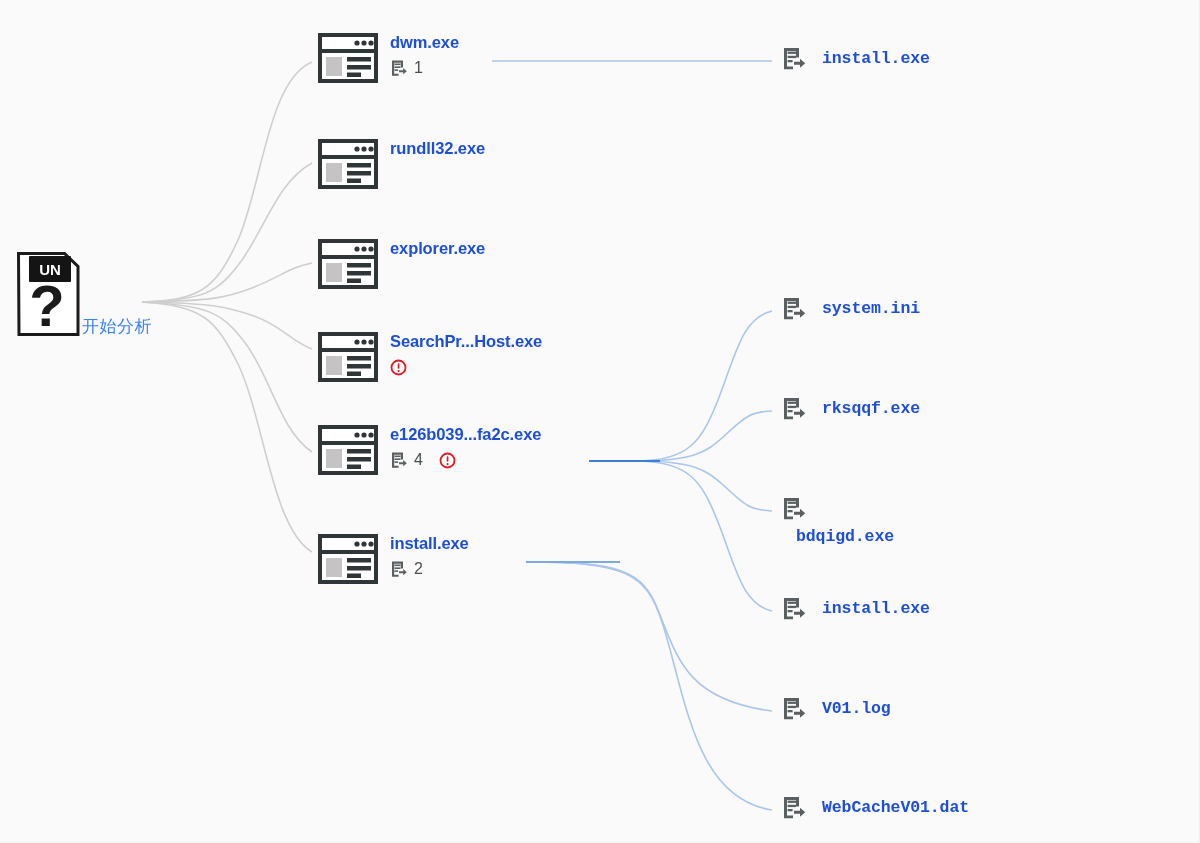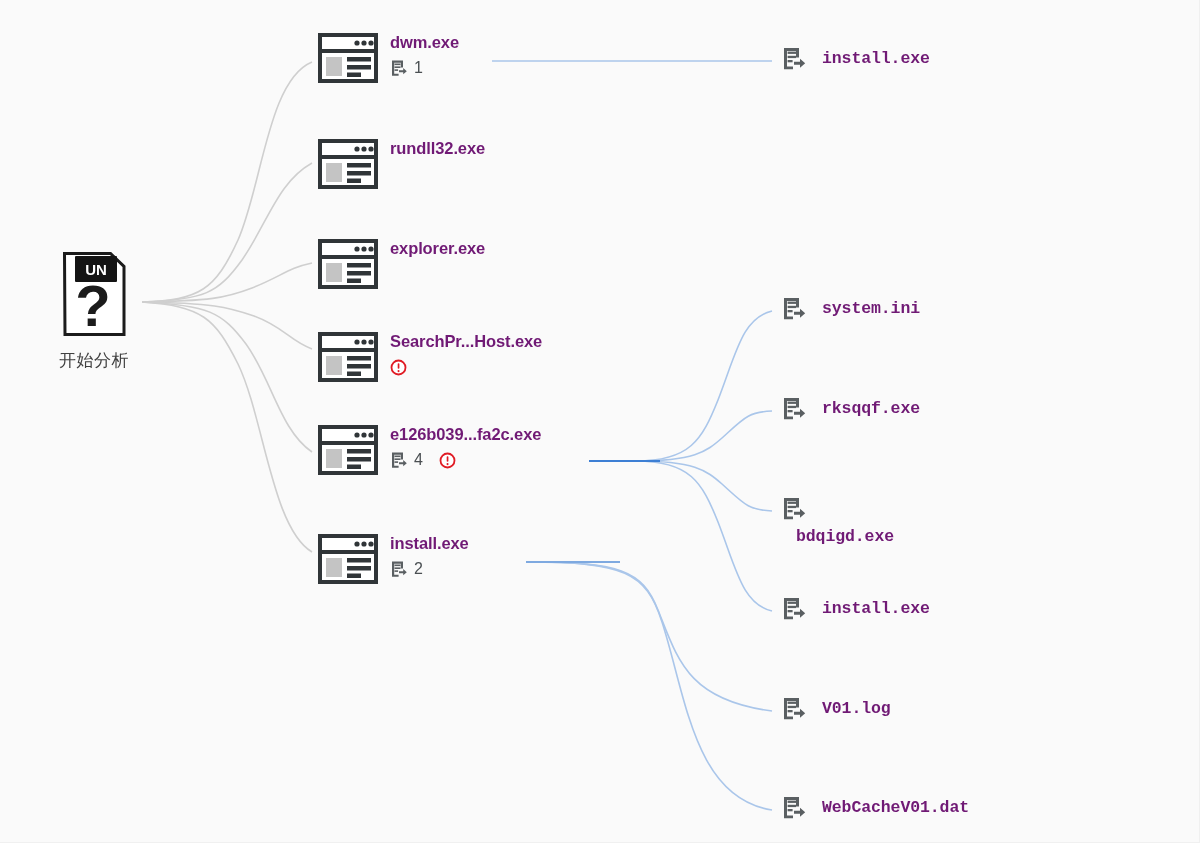--- a/index.html
+++ b/index.html
@@ -32,33 +32,33 @@
 
   
   .node {
     position: absolute;
     display: flex;
     align-items: flex-start;
   }
 
   
   .root-node {
-    flex-direction: column;
-    align-items: center;
+    flex-direction: row;
+    align-items: flex-end;
     width: 160px;
   }
   .root-icon {
     width: 68px;
     height: 88px;
     position: relative;
   }
   .root-label {
     margin-top: 11px;
     font-size: 17px;
-    color: #404040;
+    color: #3b82f6;
     font-weight: 400;
     white-space: nowrap;
     letter-spacing: 0.5px;
   }
 
   
   .proc-icon {
     width: 60px;
     height: 50px;
     flex: 0 0 auto;
@@ -66,21 +66,21 @@
   }
   .node-text {
     margin-left: 12px;
     display: flex;
     flex-direction: column;
     align-items: flex-start;
   }
   .node-title {
     font-size: 16.5px;
     font-weight: bold;
-    color: #701a75;
+    color: #1d4ed8;
     white-space: nowrap;
     line-height: 20px;
     letter-spacing: -0.1px;
   }
   .node-meta {
     margin-top: 6px;
     display: flex;
     align-items: center;
     height: 20px;
   }

